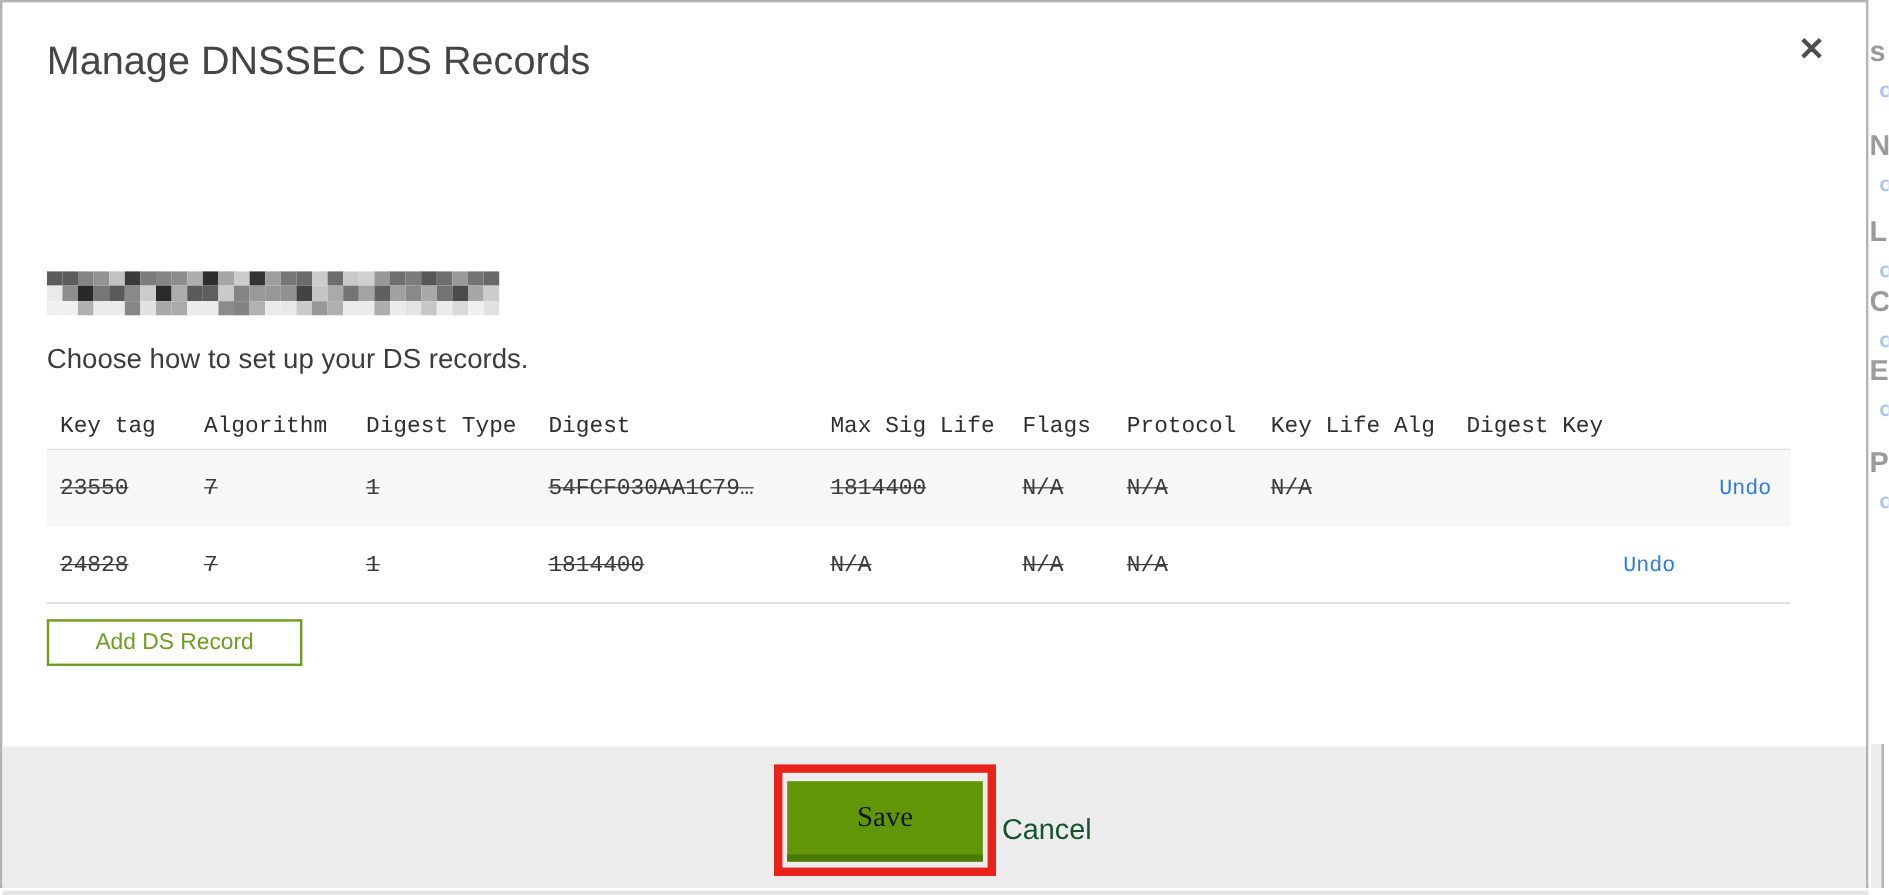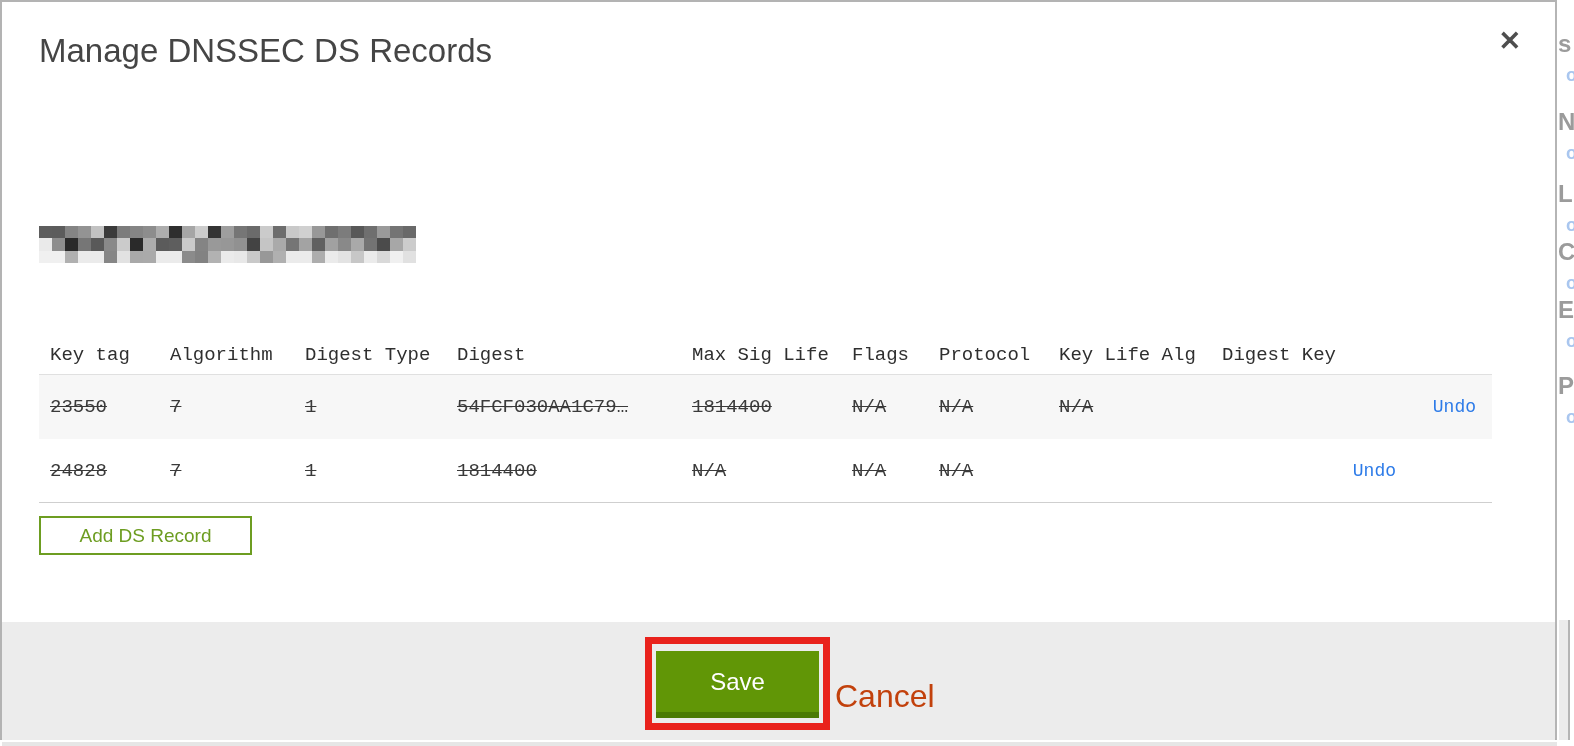--- a/index.html
+++ b/index.html
@@ -37,23 +37,23 @@
 
   
   .add-btn{position:absolute;left:37px;top:514px;width:213px;height:39px;background:#fff;
            border:2px solid #6d9d21;color:#6d9d21;font-size:19px;font-family:inherit;cursor:pointer;}
 
   
   .footer{position:absolute;left:0px;top:620px;width:1553px;height:118px;background:#ececec;}
   .annotation-box{position:absolute;left:643px;top:15px;width:185px;height:93px;
                   border:7px solid #e9221c;background:transparent;pointer-events:none;}
   .save-btn{position:absolute;left:654px;top:29px;width:163px;height:67px;background:#619606;
-            border:none;border-bottom:6px solid #4b7a03;color:#ffffff;font-size:24px;
-            font-family:Liberation Sans, sans-serif;cursor:pointer;}
-  .cancel-link{position:absolute;left:833px;top:56px;font-size:32px;color:#c2410c;
+            border:none;border-bottom:6px solid #4b7a03;color:#0f172a;font-size:24px;
+            font-family:Liberation Serif, serif;cursor:pointer;}
+  .cancel-link{position:absolute;left:833px;top:56px;font-size:24px;color:#14532d;
                text-decoration:none;cursor:pointer;}
 
   
   .page-behind{position:absolute;left:1559px;top:0;width:15px;height:746px;background:#fff;overflow:hidden;}
   .frag{position:absolute;left:-1px;white-space:nowrap;font-weight:700;}
   .frag.gray{color:#9b9b9b;font-size:24px;}
   .frag.blue{color:#a9c6ef;font-size:18px;left:7px;}
   .strip-footer{position:absolute;left:0;top:620px;width:11px;height:120px;background:#ececec;
                 border-right:2px solid #b5b5b5;}
   .below-modal{position:absolute;left:2px;top:742px;width:1555px;height:4px;background:#e6e6e6;}
@@ -152,20 +152,21 @@
         <div class="px" style="background: rgb(173, 173, 173);"></div>
         <div class="px" style="background: rgb(235, 235, 235);"></div>
         <div class="px" style="background: rgb(227, 227, 227);"></div>
         <div class="px" style="background: rgb(199, 199, 199);"></div>
         <div class="px" style="background: rgb(235, 235, 235);"></div>
         <div class="px" style="background: rgb(217, 217, 217);"></div>
         <div class="px" style="background: rgb(240, 240, 240);"></div>
         <div class="px" style="background: rgb(225, 225, 225);"></div>
       </div>
 
+    <p class="subtitle">Choose how to set up your DS records.</p>
 
     <div class="ds-table">
 
       <div class="t-row t-head">
         <div class="cell">Key tag</div>
         <div class="cell">Algorithm</div>
         <div class="cell">Digest Type</div>
         <div class="cell">Digest</div>
         <div class="cell">Max Sig Life</div>
         <div class="cell">Flags</div>

